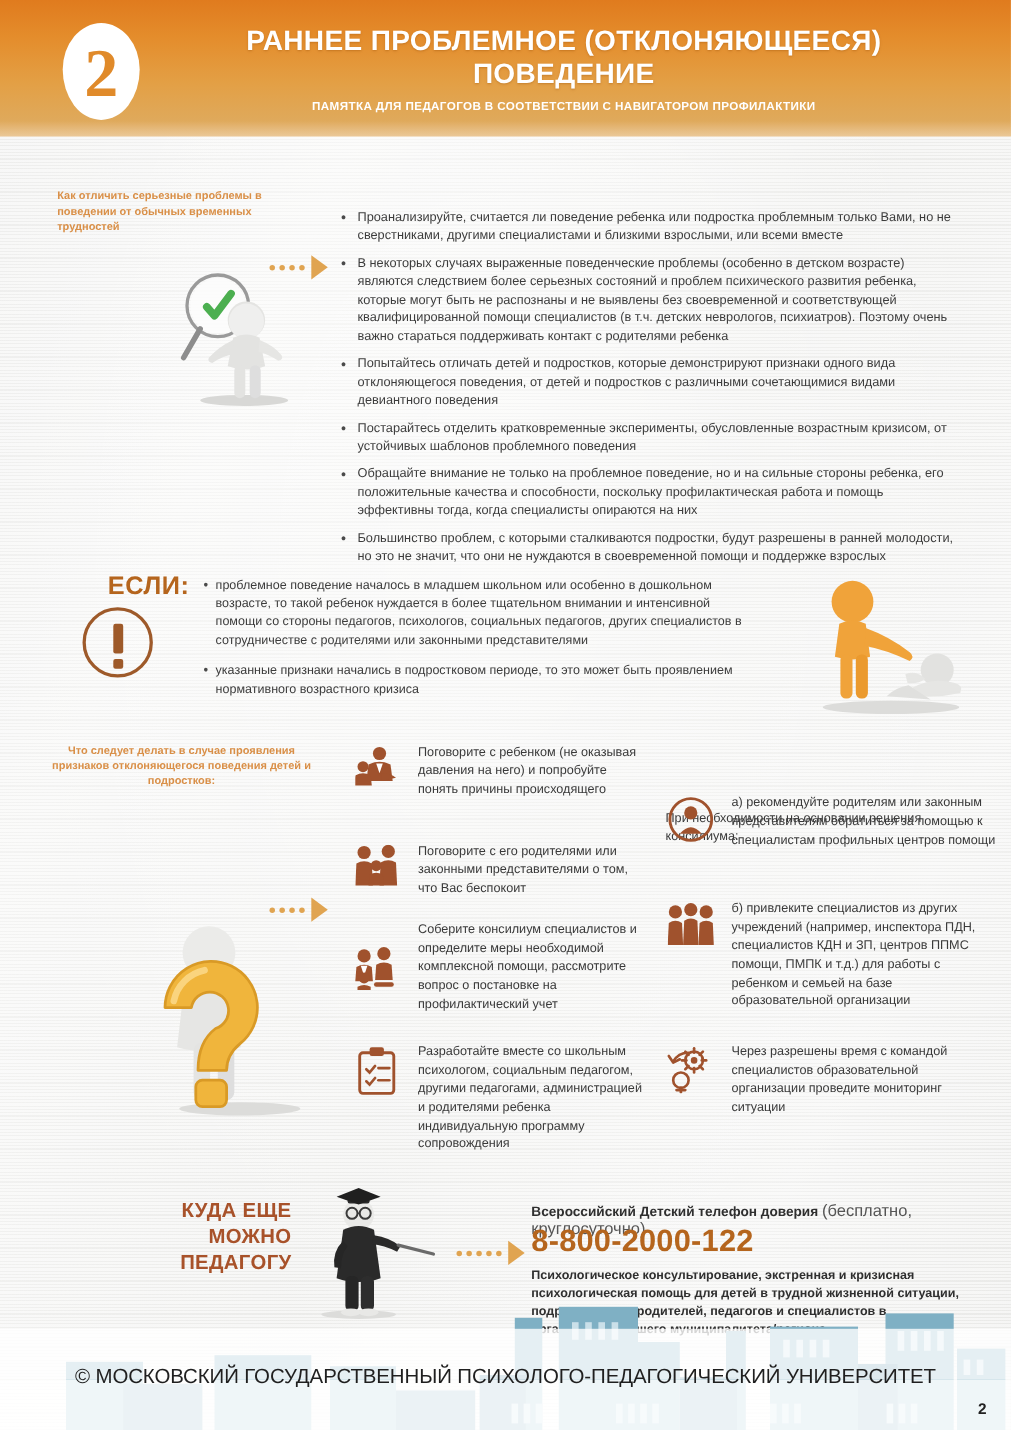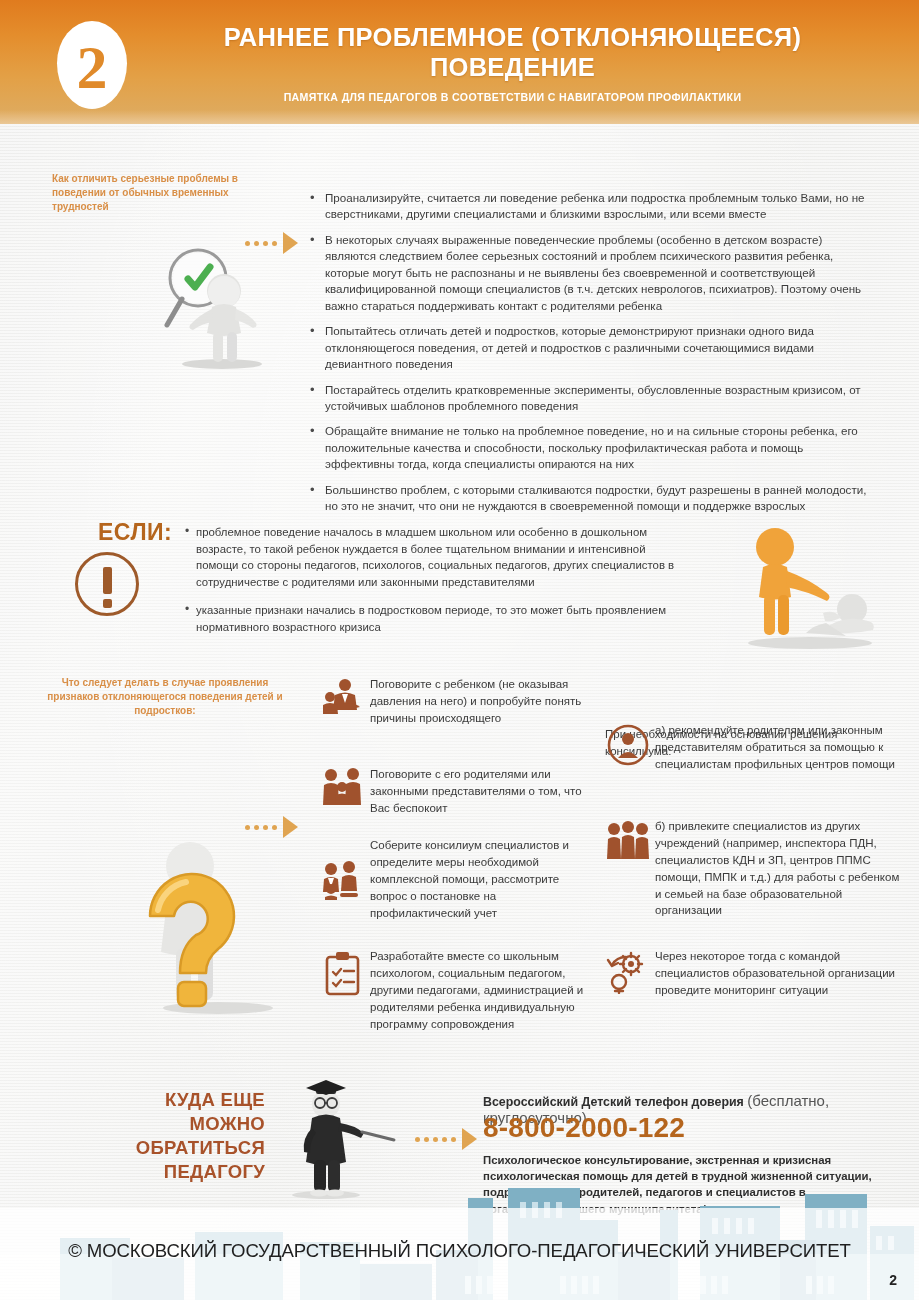--- a/index.html
+++ b/index.html
@@ -149,21 +149,21 @@
     line-height: 1.45;
     margin-bottom: 12px;
   }
   .esli-list li::before {
     content: "•";
     position: absolute; left: 0; top: -1px;
     color: #4a4a4a; font-size: 12px;
   }
 
   
-  .irow { position: absolute; display: flex; gap: 4px; align-items: flex-start; }
+  .irow { position: absolute; display: flex; gap: 14px; align-items: flex-start; }
   .irow .txt { color: #3a3a3a; font-size: 11.5px; line-height: 1.47; }
   .iconbox { width: 46px; flex: 0 0 46px; display: flex; justify-content: center; padding-top: 2px; }
 
   
   .fig3d { position: absolute; }
 
   
   .kuda {
     position: absolute;
     left: 60px; top: 1088px;
@@ -416,27 +416,26 @@
         <line x1="33" y1="6" x2="30" y2="9"></line>
           <line x1="20" y1="19" x2="17" y2="22"></line>
       </g>
       <path d="M6 15 a16 16 0 0 1 14 -8" stroke="#a0522d" stroke-width="2.4" fill="none" stroke-linecap="round"></path>
       <path d="M2 10 l4 6 l6 -3" stroke="#a0522d" stroke-width="2.4" fill="none" stroke-linecap="round" stroke-linejoin="round"></path>
       <circle cx="13" cy="32" r="7" fill="none" stroke="#a0522d" stroke-width="2.4"></circle>
       <line x1="13" y1="39" x2="13" y2="43" stroke="#a0522d" stroke-width="2.4" stroke-linecap="round"></line>
       <line x1="9" y1="41" x2="17" y2="41" stroke="#a0522d" stroke-width="2.4" stroke-linecap="round"></line>
     </svg>
   </span>
-  <span class="txt">Через некоторое тогда с командой специалистов образовательной организации проведите мониторинг ситуации</span>
+  <span class="txt">Через разрешены время с командой специалистов образовательной организации проведите мониторинг ситуации</span>
 </div>
 
 <div class="kuda">
   <div>КУДА ЕЩЕ</div>
   <div>МОЖНО</div>
-  <div>ОБРАТИТЬСЯ</div>
   <div>ПЕДАГОГУ</div>
 </div>
 
 <svg class="fig3d" style="left:268px; top:1078px;" width="140" height="122" viewBox="0 0 140 122">
   <ellipse cx="58" cy="117" rx="34" ry="4" fill="#dcdcda"></ellipse>
   <circle cx="58" cy="26" r="14" fill="#e9e9e7"></circle>
   <circle cx="52" cy="25" r="5" fill="none" stroke="#3a3a3a" stroke-width="1.8"></circle>
   <circle cx="64" cy="25" r="5" fill="none" stroke="#3a3a3a" stroke-width="1.8"></circle>
   <line x1="57" y1="25" x2="59" y2="25" stroke="#3a3a3a" stroke-width="1.6"></line>
   <rect x="48" y="10" width="20" height="6" rx="2" fill="#2b2b2b"></rect>

